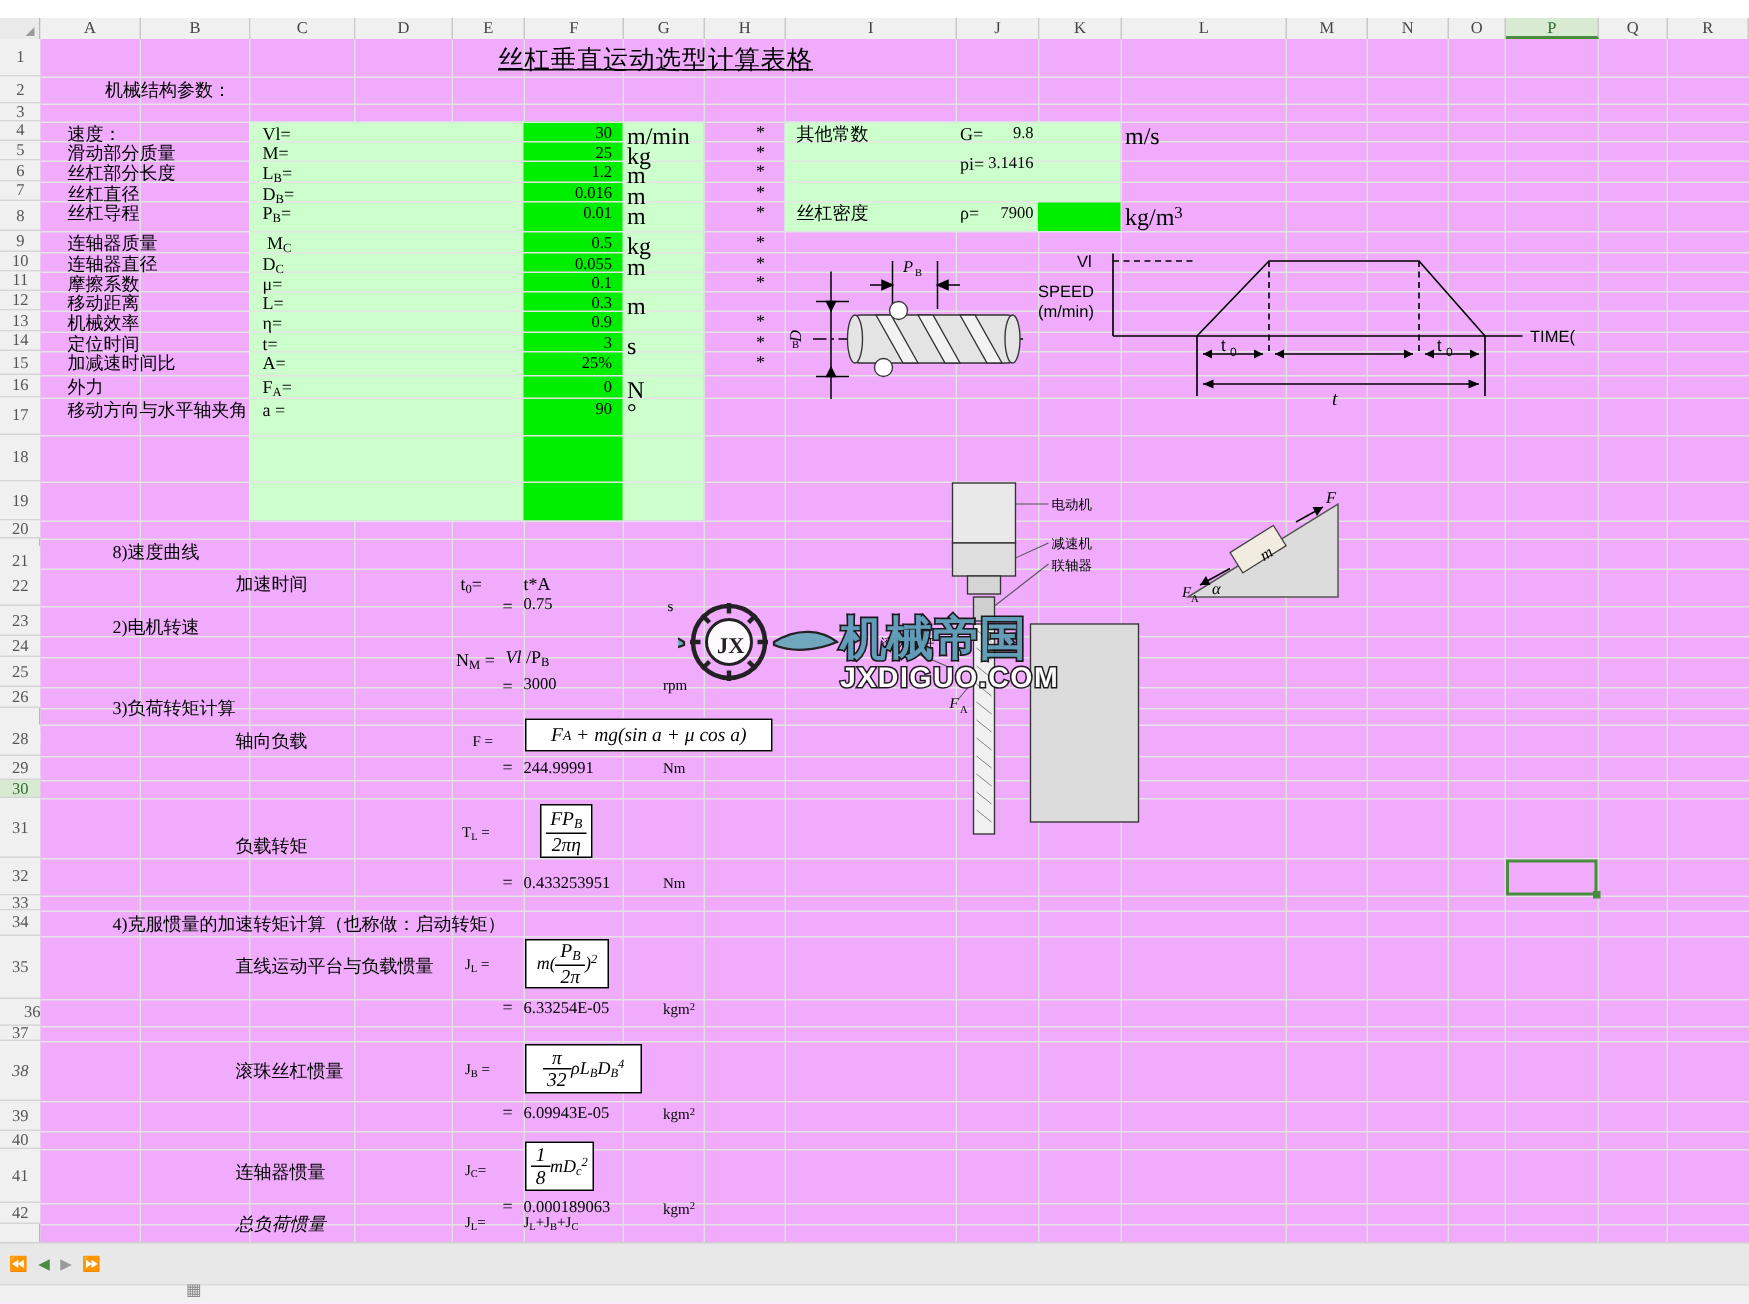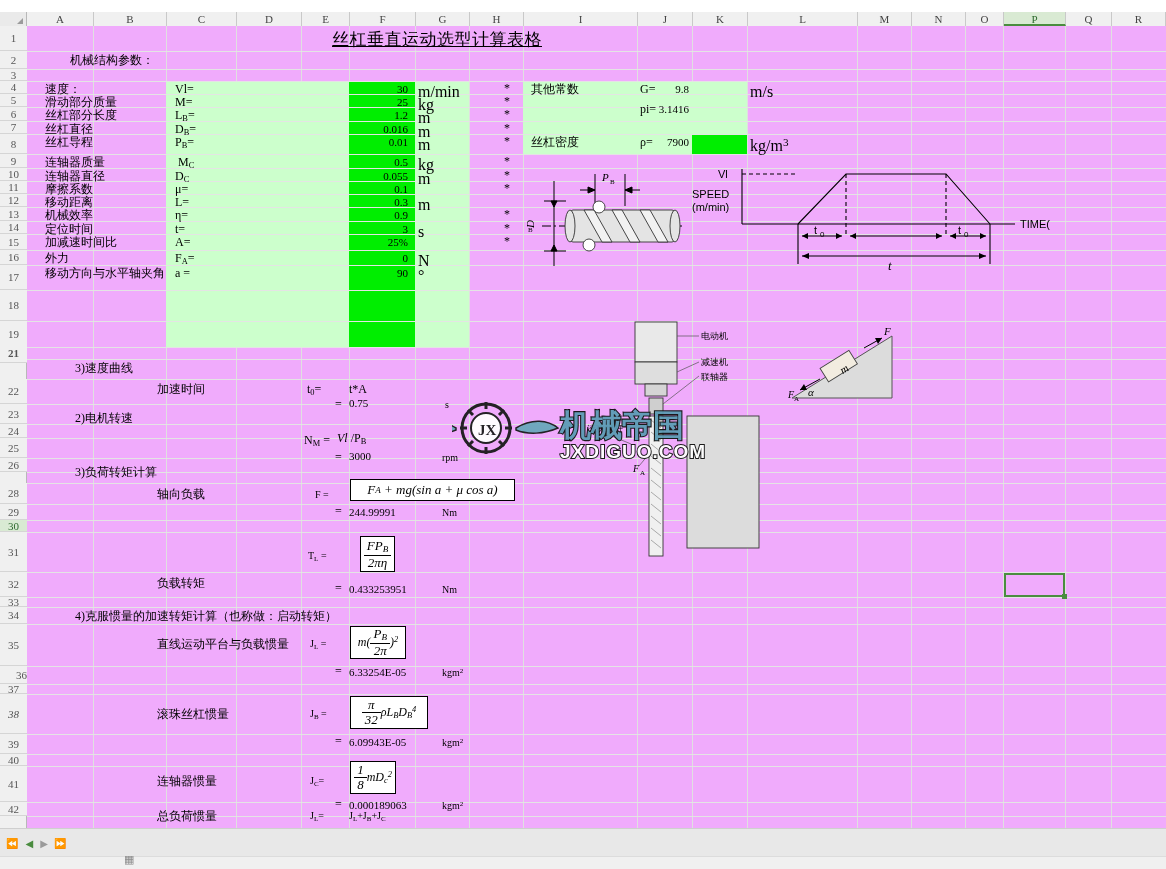--- a/index.html
+++ b/index.html
@@ -210,21 +210,21 @@
       <div class="rh" style="top: 155px; height: 13px; line-height: 13px;">11</div>
       <div class="rh" style="top: 168px; height: 13px; line-height: 13px;">12</div>
       <div class="rh" style="top: 181px; height: 14px; line-height: 14px;">13</div>
       <div class="rh" style="top: 195px; height: 13px; line-height: 13px;">14</div>
       <div class="rh" style="top: 208px; height: 16px; line-height: 16px;">15</div>
       <div class="rh" style="top: 224px; height: 15px; line-height: 15px;">16</div>
       <div class="rh" style="top: 239px; height: 25px; line-height: 25px;">17</div>
       <div class="rh" style="top: 264px; height: 31px; line-height: 31px;">18</div>
       <div class="rh" style="top: 295px; height: 26px; line-height: 26px;">19</div>
       <div class="rh" style="top: 321px; height: 12px; line-height: 12px;">20</div>
-      <div class="rh" style="top: 317px; height: 20px; line-height: 20px; font-weight: bold;">21</div>
+      <div class="rh" style="top: 338px; height: 20px; line-height: 20px;">21</div>
       <div class="rh" style="top: 353px; height: 25px; line-height: 25px;">22</div>
       <div class="rh" style="top: 378px; height: 20px; line-height: 20px;">23</div>
       <div class="rh" style="top: 398px; height: 14px; line-height: 14px;">24</div>
       <div class="rh" style="top: 412px; height: 20px; line-height: 20px;">25</div>
       <div class="rh" style="top: 432px; height: 14px; line-height: 14px;">26</div>
       <div class="rh" style="top: 461px; height: 11px; line-height: 11px; padding-left: 36px;">27</div>
       <div class="rh" style="top: 457px; height: 21px; line-height: 21px;">28</div>
       <div class="rh" style="top: 478px; height: 16px; line-height: 16px;">29</div>
       <div class="rh sel" style="top: 494px; height: 12px; line-height: 12px;">30</div>
       <div class="rh" style="top: 506px; height: 40px; line-height: 40px;">31</div>
@@ -519,21 +519,21 @@
       </g>
       <path d="M110,16 l-7,0 l3,6 z" fill="#000"></path>
       <path d="M28,68 l7,0 l-3,-6 z" fill="#000"></path>
       <text x="68" y="53" font-family="Liberation Serif, serif" font-size="11" font-style="italic" transform="rotate(-32 68 48)">m</text>
       <text x="112" y="13" font-family="Liberation Serif, serif" font-size="11" font-style="italic">F</text>
       <text x="16" y="76" font-family="Liberation Serif, serif" font-size="10" font-style="italic">F</text>
       <text x="22" y="79" font-family="Liberation Serif, serif" font-size="7">A</text>
       <text x="36" y="74" font-family="Liberation Serif, serif" font-size="11" font-style="italic">α</text>
     </svg>
 
-    <div class="cell t-cn" style="left:48px; top:336px;">3)速度曲线</div>
+    <div class="cell t-cn" style="left:48px; top:336px;">8)速度曲线</div>
     <div class="cell t-cn" style="left:130px; top:357px;">加速时间</div>
     <div class="cell t-sym" style="left:280px; top:357px;">t<sub>0</sub>=</div>
     <div class="cell t-sym" style="left:322px; top:357px;">t*A</div>
     <div class="cell t-sym" style="left:308px; top:372px;">=</div>
     <div class="cell t-num" style="left:322px; top:372px;">0.75</div>
     <div class="cell t-small" style="left:418px; top:374px;">s</div>
 
     <div class="cell t-cn" style="left:48px; top:386px;">2)电机转速</div>
     <div class="cell t-sym" style="left:277px; top:408px;">N<sub>M</sub> =</div>
     <div class="cell t-sym" style="left:310px; top:406px;"><i>Vl</i> /P<sub>B</sub></div>
@@ -545,21 +545,21 @@
 
     <div class="cell t-cn" style="left:130px; top:462px;">轴向负载</div>
     <div class="cell t-small" style="left:288px; top:464px;">F&nbsp;=</div>
     <div class="fbox" style="left:323px; top:453px; width:165px; height:22px;">
       F<sub>A</sub>&nbsp;+&nbsp;mg(sin a + μ cos a)
     </div>
     <div class="cell t-sym" style="left:308px; top:479px;">=</div>
     <div class="cell t-num" style="left:322px; top:481px;">244.99991</div>
     <div class="cell t-small" style="left:415px; top:482px;">Nm</div>
 
-    <div class="cell t-cn" style="left:130px; top:551px;">负载转矩</div>
+    <div class="cell t-cn" style="left:130px; top:532px;">负载转矩</div>
     <div class="cell t-small" style="left:281px; top:525px;">T<sub>L</sub>&nbsp;=</div>
     <div class="fbox" style="left:333px; top:510px; width:35px; height:36px;">
       <span class="frac">
           <span class="num">FP<sub>B</sub></span>
           <span class="den">2πη</span>
         </span>
     </div>
     <div class="cell t-sym" style="left:308px; top:556px;">=</div>
     <div class="cell t-num" style="left:322px; top:558px;">0.433253951</div>
     <div class="cell t-small" style="left:415px; top:559px;">Nm</div>
@@ -599,21 +599,21 @@
       <span class="frac">
           <span class="num">1</span>
           <span class="den">8</span>
         </span>
         <span style="font-size:12px;">mD<sub>c</sub><sup>2</sup></span>
     </div>
     <div class="cell t-sym" style="left:308px; top:772px;">=</div>
     <div class="cell t-num" style="left:322px; top:774px;">0.000189063</div>
     <div class="cell t-small" style="left:415px; top:775px;">kgm<sup>2</sup></div>
 
-    <div class="cell t-cn" style="left:130px; top:784px;">总负荷惯量</div>
+    <div class="cell t-cn" style="left:130px; top:784px;font-style:italic;">总负荷惯量</div>
     <div class="cell t-small" style="left:283px; top:785px;">J<sub>L</sub>=</div>
     <div class="cell t-small" style="left:322px; top:785px;">J<sub>L</sub>+J<sub>B</sub>+J<sub>C</sub></div>
 
     <svg class="watermark" width="290" height="70" viewBox="0 0 290 70" style="left:425px; top:370px;">
       <g opacity="0.95">
         <g transform="translate(2,6)">
           <circle cx="32" cy="26" r="24" fill="none" stroke="#1a1a1a" stroke-width="3"></circle>
           <circle cx="32" cy="26" r="15" fill="#fff" stroke="#1a1a1a" stroke-width="2"></circle>
           <g stroke="#1a1a1a" stroke-width="3">
             <line x1="32" y1="0" x2="32" y2="7"></line>

